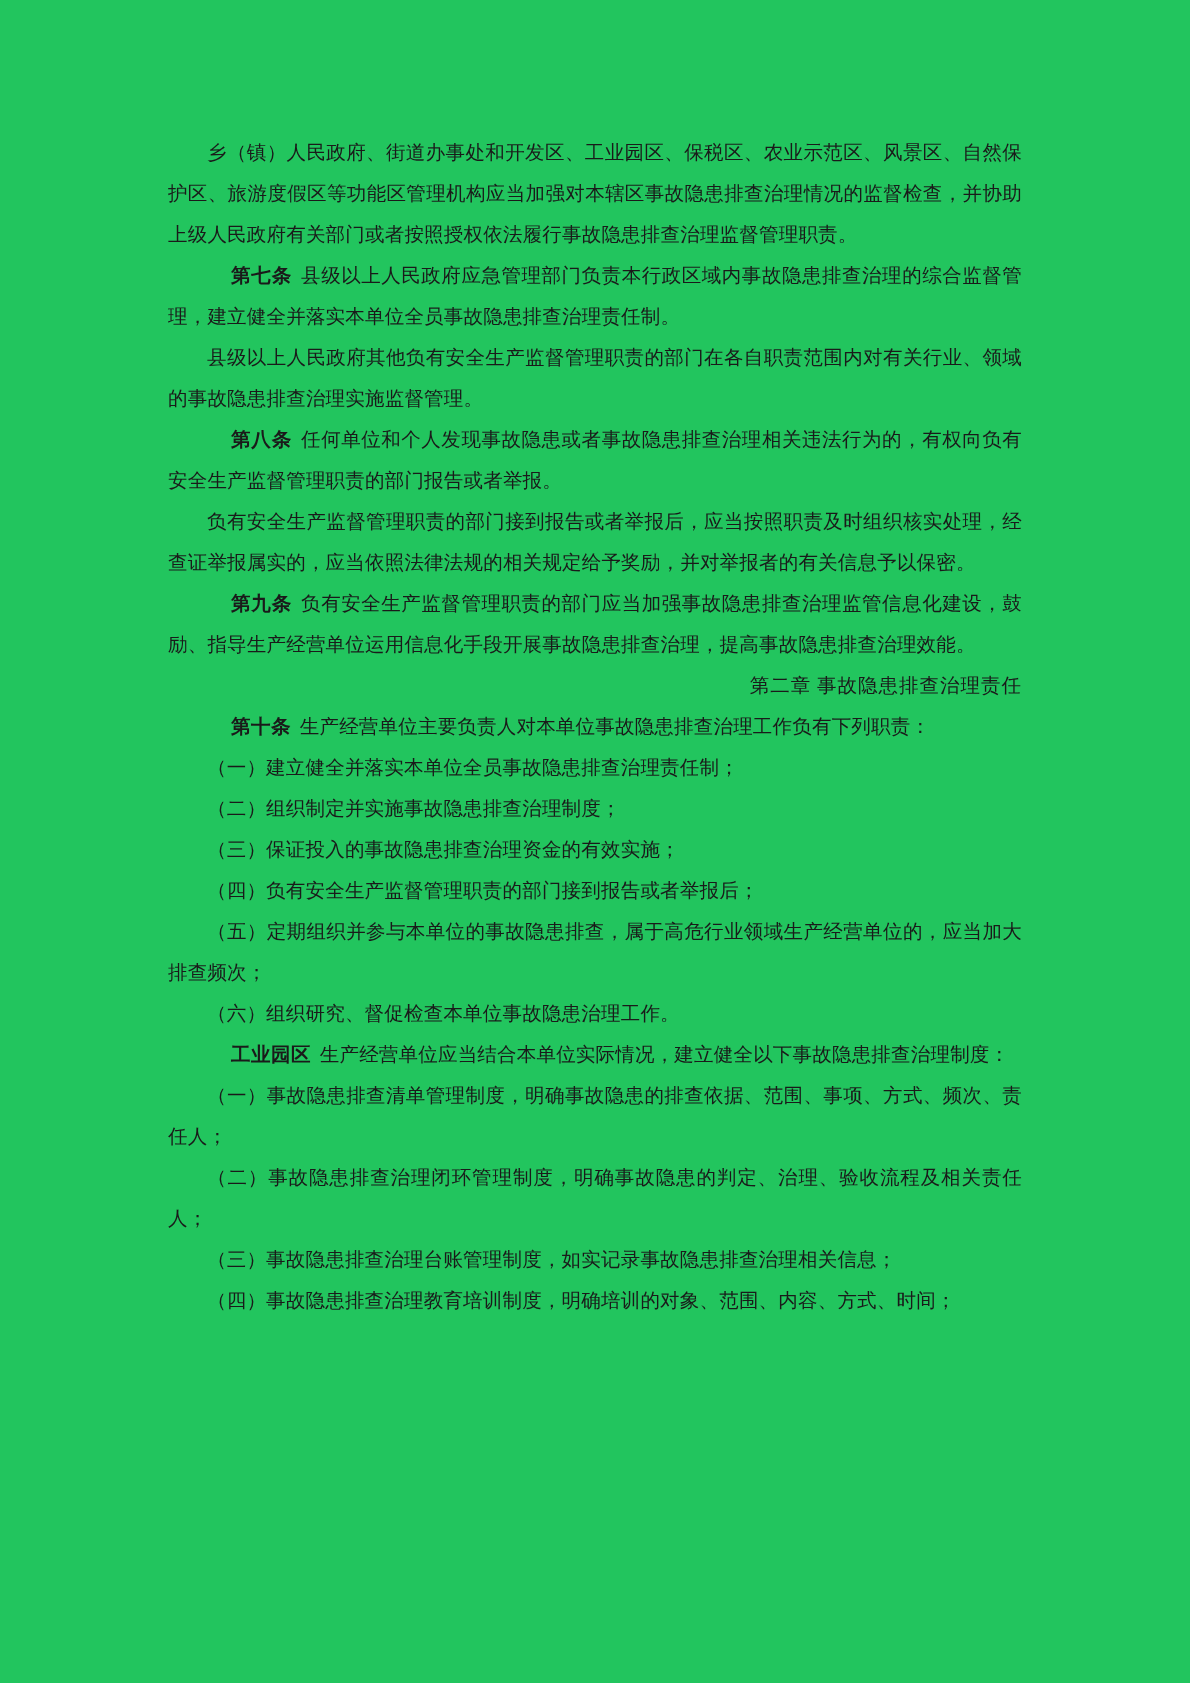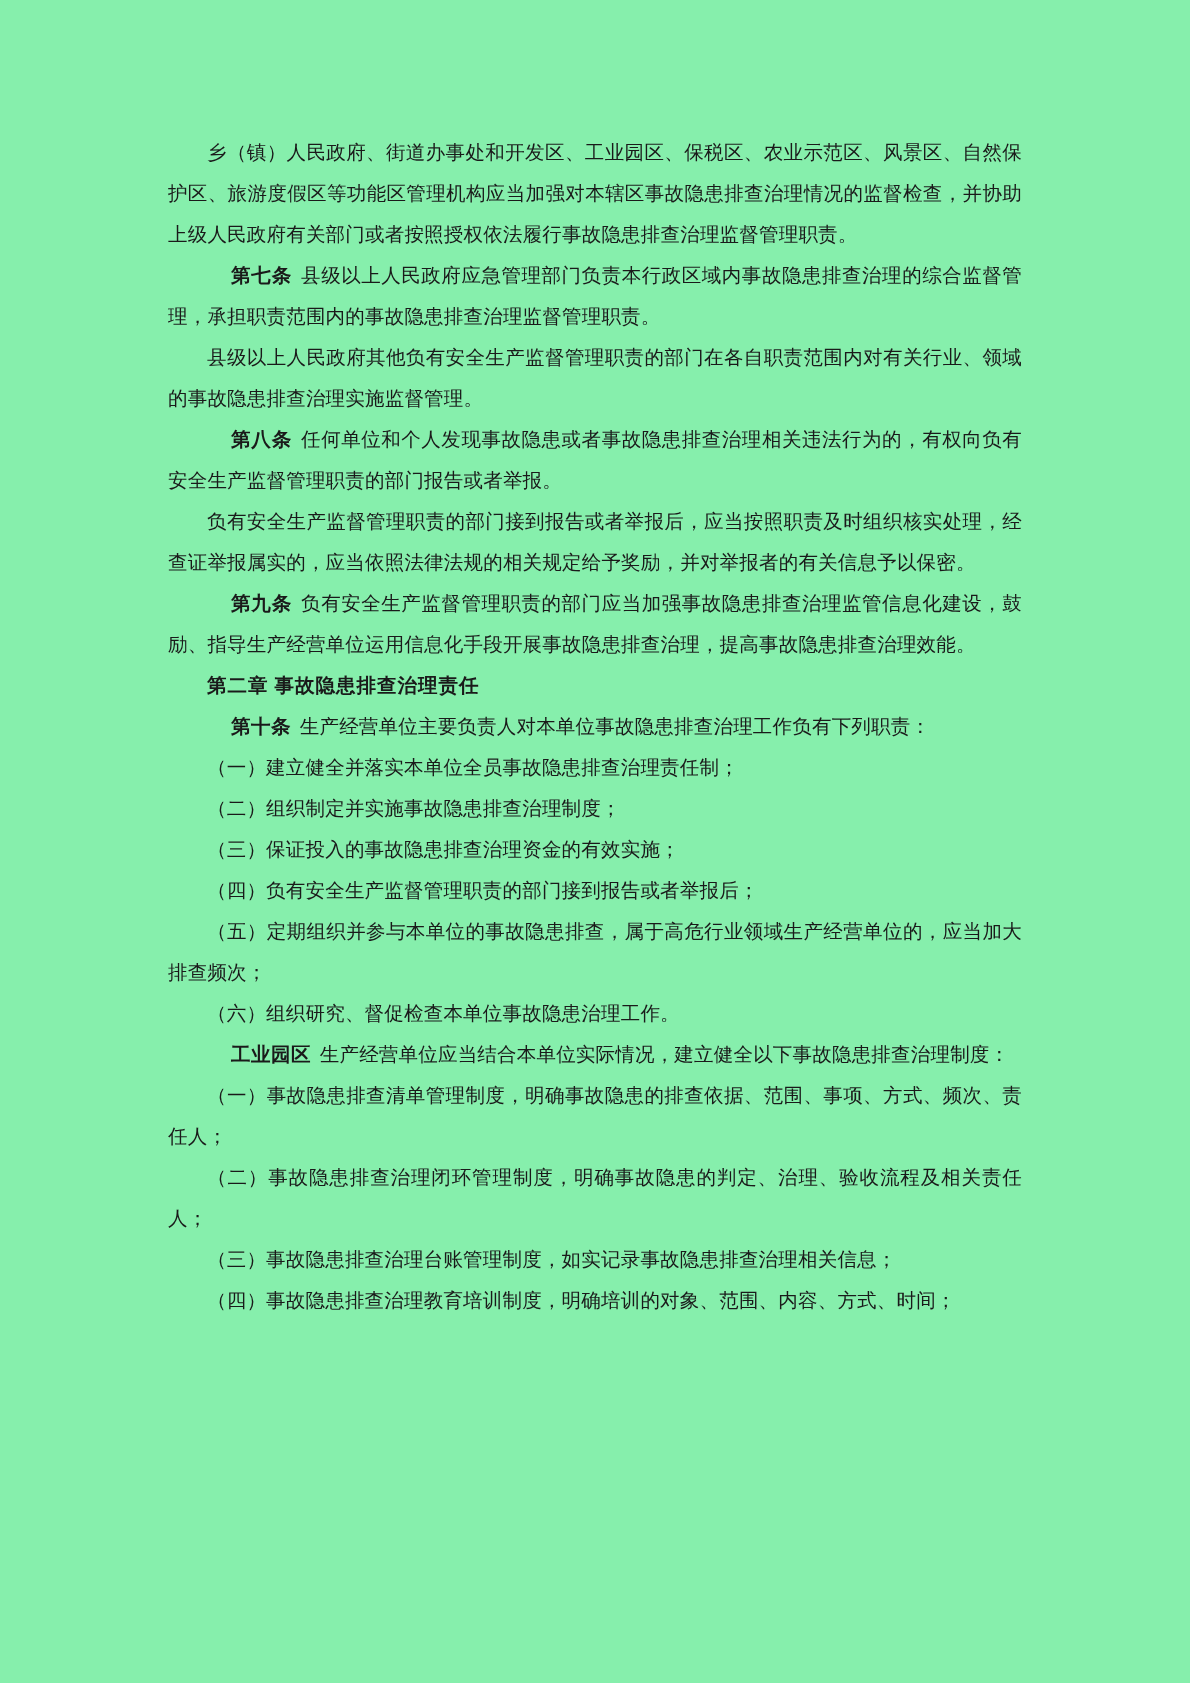--- a/index.html
+++ b/index.html
@@ -13,57 +13,57 @@
     font-family: "Liberation Serif", "DejaVu Serif", serif;
     color: #1a1a1a;
     position: relative;
     overflow: hidden;
   }
   .page {
     box-sizing: border-box;
     width: 1190px;
     height: 1683px;
     padding: 132px 168px 0 168px;
-    background: #86efac;
+    background: #22c55e;
   }
   .doc-body {
     font-size: 19.5px;
     line-height: 41px;
     text-align: justify;
     text-justify: inter-ideograph;
     letter-spacing: 0.2px;
   }
   p.para {
     margin: 0;
     text-indent: 2em;
   }
   .chapter-heading {
     margin: 0;
-    text-align: left;
-    font-weight: bold;
+    text-align: right;
+    font-weight: normal;
     text-indent: 0;
     letter-spacing: 1px;
   }
   .art-label {
     font-weight: bold;
     letter-spacing: 0.5px;
     margin-left: 24px;
   }
   .art-gap {
     display: inline-block;
     width: 0.45em;
   }
 </style>
 </head>
 <body>
 
 <div class="page">
   <div class="doc-body" id="doc-body">
       <p class="para"><span>乡（镇）人民政府、街道办事处和开发区、工业园区、保税区、农业示范区、风景区、自然保护区、旅游度假区等功能区管理机构应当加强对本辖区事故隐患排查治理情况的监督检查，并协助上级人民政府有关部门或者按照授权依法履行事故隐患排查治理监督管理职责。</span></p>
-      <p class="para"><span class="art-label">第七条</span><span class="art-gap"></span><span>县级以上人民政府应急管理部门负责本行政区域内事故隐患排查治理的综合监督管理，承担职责范围内的事故隐患排查治理监督管理职责。</span></p>
+      <p class="para"><span class="art-label">第七条</span><span class="art-gap"></span><span>县级以上人民政府应急管理部门负责本行政区域内事故隐患排查治理的综合监督管理，建立健全并落实本单位全员事故隐患排查治理责任制。</span></p>
       <p class="para"><span>县级以上人民政府其他负有安全生产监督管理职责的部门在各自职责范围内对有关行业、领域的事故隐患排查治理实施监督管理。</span></p>
       <p class="para"><span class="art-label">第八条</span><span class="art-gap"></span><span>任何单位和个人发现事故隐患或者事故隐患排查治理相关违法行为的，有权向负有安全生产监督管理职责的部门报告或者举报。</span></p>
       <p class="para"><span>负有安全生产监督管理职责的部门接到报告或者举报后，应当按照职责及时组织核实处理，经查证举报属实的，应当依照法律法规的相关规定给予奖励，并对举报者的有关信息予以保密。</span></p>
       <p class="para"><span class="art-label">第九条</span><span class="art-gap"></span><span>负有安全生产监督管理职责的部门应当加强事故隐患排查治理监管信息化建设，鼓励、指导生产经营单位运用信息化手段开展事故隐患排查治理，提高事故隐患排查治理效能。</span></p>
       <p class="para chapter-heading"><span>第二章 事故隐患排查治理责任</span></p>
       <p class="para"><span class="art-label">第十条</span><span class="art-gap"></span><span>生产经营单位主要负责人对本单位事故隐患排查治理工作负有下列职责：</span></p>
       <p class="para"><span>（一）建立健全并落实本单位全员事故隐患排查治理责任制；</span></p>
       <p class="para"><span>（二）组织制定并实施事故隐患排查治理制度；</span></p>
       <p class="para"><span>（三）保证投入的事故隐患排查治理资金的有效实施；</span></p>
       <p class="para"><span>（四）负有安全生产监督管理职责的部门接到报告或者举报后；</span></p>

